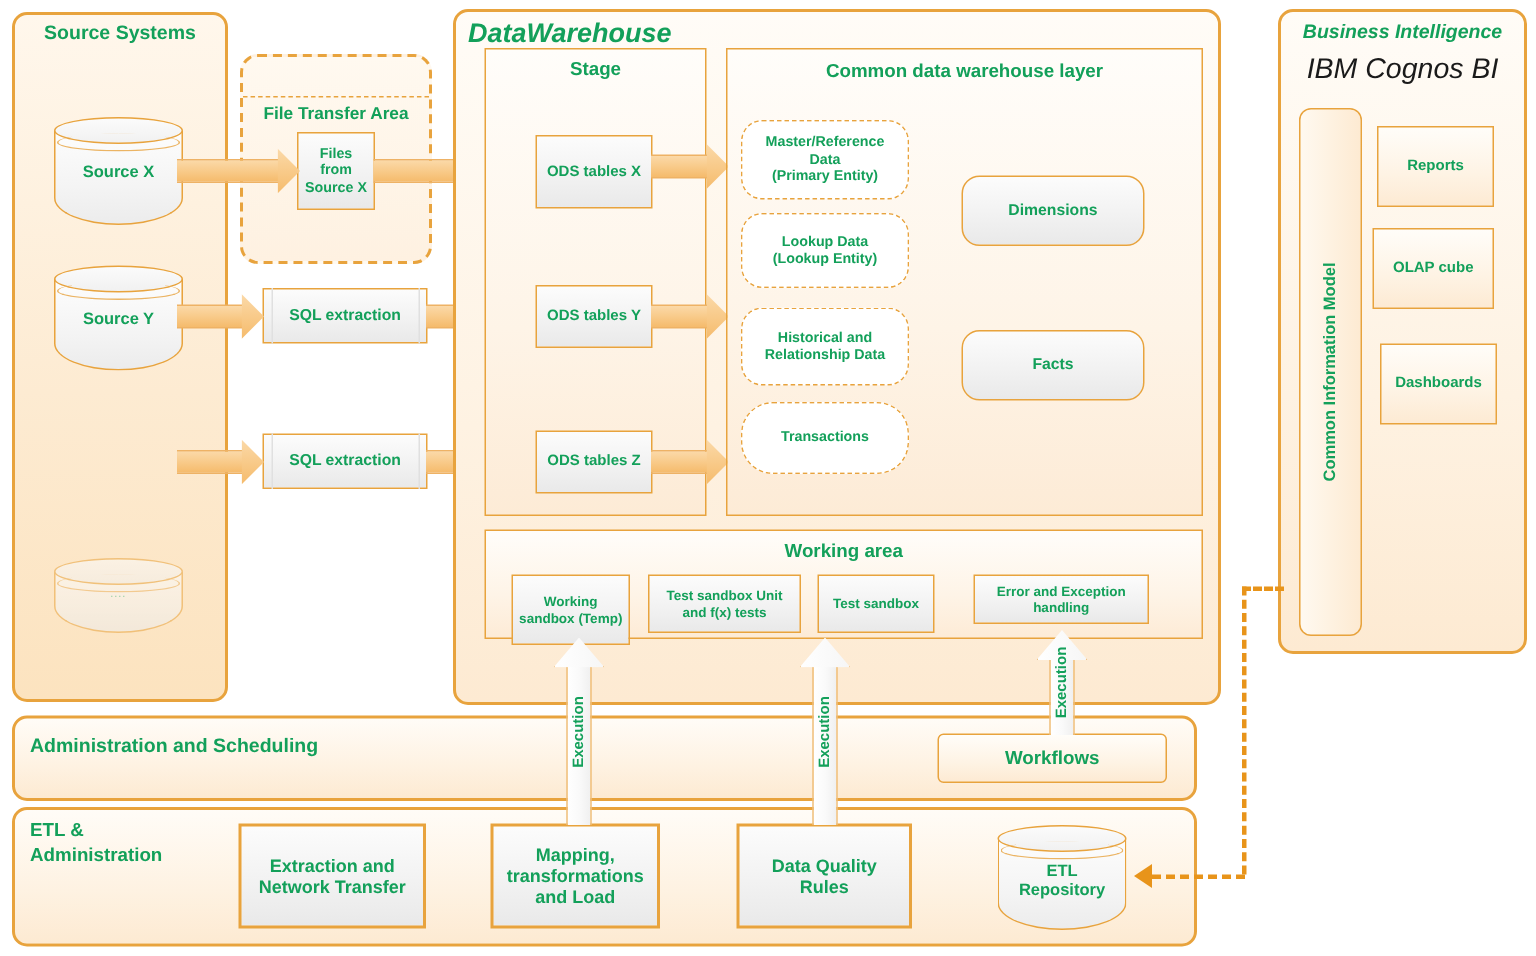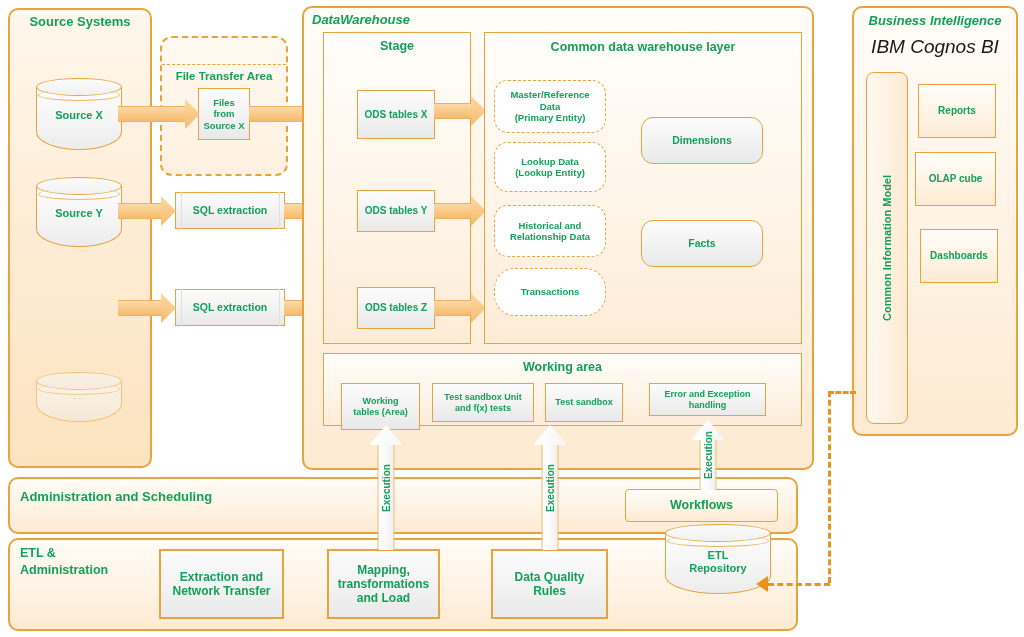--- a/index.html
+++ b/index.html
@@ -225,21 +225,21 @@
   <div class="harrow" style="left:118px; top:293px; width:58px; height:30px;">
     <div class="shaft"></div>
     <div class="head"></div>
   </div>
   <div class="harrow" style="left:284px; top:293px; width:75px; height:30px;">
     <div class="shaft"></div>
     <div class="head"></div>
   </div>
 
   <div class="panel-plain box" style="left:302px; top:6px; width:512px; height:464px;"></div>
-  <div class="title-green title-ital box" style="left:312px; top:12px; font-size:13px;">DataWarehouse</div>
+  <div class="title-green title-ital box" style="left:312px; top:12px; font-size:18px;">DataWarehouse</div>
 
   <div class="subpanel box" style="left:323px; top:32px; width:148px; height:312px;"></div>
   <div class="title-green box" style="left:323px; top:39px; width:148px; text-align:center; font-size:12.5px;">Stage</div>
 
   <div class="grey-box" style="left:357px; top:90px; width:78px; height:49px; font-size:10px;">ODS tables X</div>
   <div class="grey-box" style="left:357px; top:190px; width:78px; height:42px; font-size:10px;">ODS tables Y</div>
   <div class="grey-box" style="left:357px; top:287px; width:78px; height:42px; font-size:10px;">ODS tables Z</div>
 
   <div class="harrow" style="left:434px; top:96px; width:52px; height:30px;">
     <div class="shaft"></div>
@@ -276,21 +276,21 @@
   <div class="dash-round" style="left:494px; top:268px; width:112px; height:48px; font-size:9.5px;border-radius:21px;">Transactions</div>
 
   <div class="grey-box round" style="left:641px; top:117px; width:122px; height:47px; font-size:10.5px;">Dimensions</div>
   <div class="grey-box round" style="left:641px; top:220px; width:122px; height:47px; font-size:10.5px;">Facts</div>
 
   <div class="subpanel box" style="left:323px; top:353px; width:479px; height:73px;"></div>
   <div class="title-green box" style="left:323px; top:360px; width:479px; text-align:center; font-size:12.5px;">Working area</div>
 
   <div class="grey-box" style="left:341px; top:383px; width:79px; height:47px; font-size:9px; flex-direction:column;">
     <span>Working</span>
-    <span>tables (Area)</span>
+    <span>sandbox (Temp)</span>
   </div>
   <div class="grey-box" style="left:432px; top:383px; width:102px; height:39px; font-size:9px; flex-direction:column;">
     <span>Test sandbox Unit</span>
     <span>and f(x) tests</span>
   </div>
   <div class="grey-box" style="left:545px; top:383px; width:78px; height:39px; font-size:9px;">Test sandbox</div>
   <div class="grey-box" style="left:649px; top:383px; width:117px; height:33px; font-size:9px; flex-direction:column;">
     <span>Error and Exception</span>
     <span>handling</span>
   </div>
@@ -324,21 +324,21 @@
   <div class="grey-box" style="left:327px; top:549px; width:113px; height:70px; font-size:12px; flex-direction:column; border:2px solid #E8A33D;">
     <span>Mapping,</span>
     <span>transformations</span>
     <span>and Load</span>
   </div>
   <div class="grey-box" style="left:491px; top:549px; width:117px; height:70px; font-size:12px; flex-direction:column; border:2px solid #E8A33D;">
     <span>Data Quality</span>
     <span>Rules</span>
   </div>
 
-  <div class="cyl" style="left:665px; top:524px; width:106px; height:70px;">
+  <div class="cyl" style="left:665px; top:550px; width:86px; height:70px;">
     <div class="body"></div>
     <div class="top"></div>
     <div class="lip"></div>
     <div class="lbl" style="font-size:11px;">
       <div>ETL</div>
       <div>Repository</div>
     </div>
   </div>
 
   <div class="varrow" style="left:369px; top:425px; width:34px; height:125px;">

